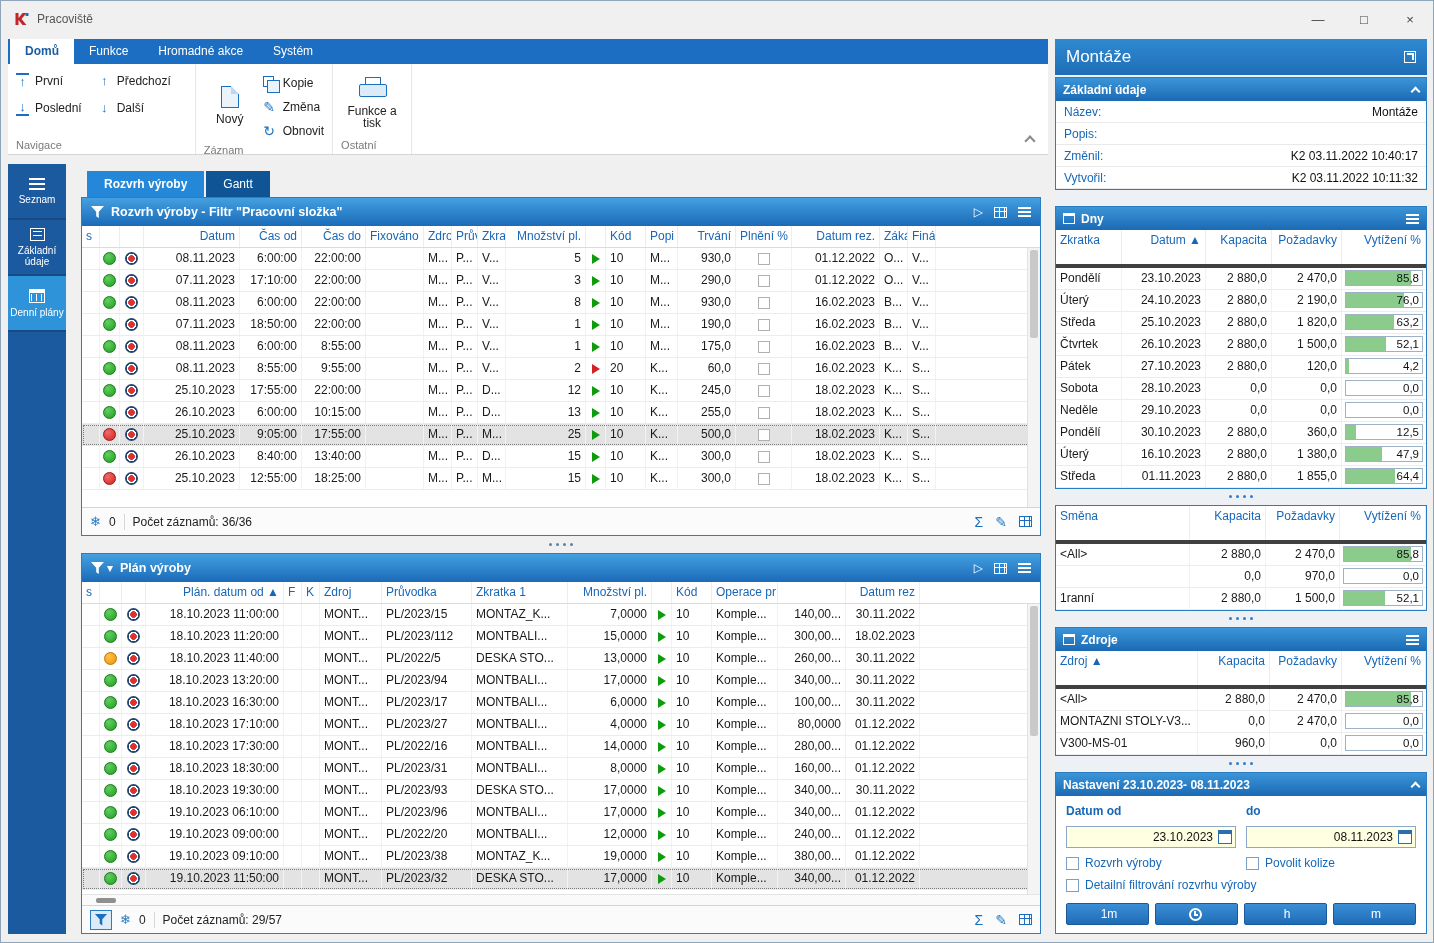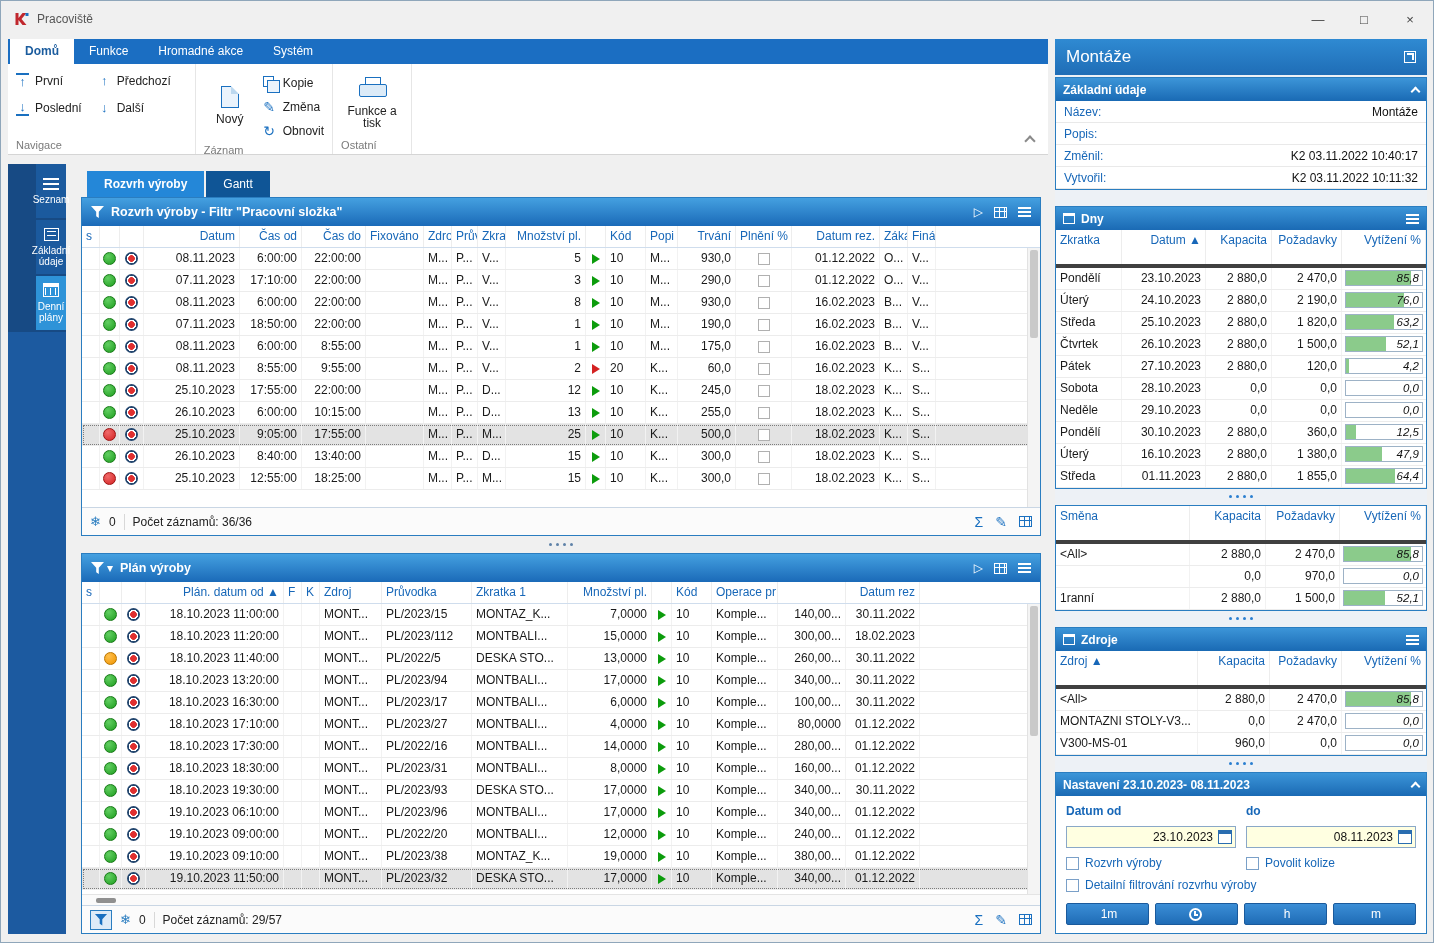--- a/index.html
+++ b/index.html
@@ -121,21 +121,21 @@
   .rp-gap { flex:1; min-height:8px; display:flex; align-items:center; justify-content:center; gap:4px; }
   .gap-dot { width:3px; height:3px; border-radius:50%; background:#2b7fd0; }
   .rtab-head { display:grid; height:38px; border-bottom:4px solid #404040; }
   .rtab-row { display:grid; height:22px; border-bottom:1px solid #ececec; background:#fff; }
   .dy-grid { grid-template-columns:66px 84px 66px 70px 1fr; }
   .sh-grid { grid-template-columns:134px 76px 74px 1fr; }
   .zd-grid { grid-template-columns:142px 72px 72px 1fr; }
   .ucell { padding:2px 3px; }
   .util { position:relative; height:16px; border:1px solid #9db2c6; background:#fff; overflow:hidden; }
   .util .fill { position:absolute; left:0; top:0; bottom:0; background:#8bcb8b; }
-  .util .uval { position:absolute; right:3px; top:0; bottom:0; line-height:14px; font-size:11.5px; color:#111;font-style:italic; }
+  .util .uval { position:absolute; right:3px; top:0; bottom:0; line-height:14px; font-size:11.5px; color:#111; }
   .set-body { padding:8px 10px; display:flex; flex-direction:column; gap:8px; }
   .set-labels { display:flex; color:#1767b8; gap:10px;font-weight:bold; }
   .set-labels div { flex:1; }
   .set-inputs { display:flex; gap:10px; }
   .dinput { flex:1; height:22px; background:#ffffe1; border:1px solid #8aa8c8; display:flex; align-items:center; padding:0 3px 0 6px; }
   .dinput .dval { flex:1; text-align:right; padding-right:5px; color:#111; }
   .ic-cal { width:14px; height:14px; border:1px solid #2a6db0; border-top:4px solid #2a6db0; background:#fff; }
   .cbrow { display:flex; gap:10px; }
   .cbitem { display:flex; align-items:center; gap:6px; flex:1; color:#1767b8; }
   .ckb { width:13px; height:13px; border:1px solid #7aa0c8; background:#fff; flex:none; }
@@ -228,21 +228,21 @@
           <span class="ic-print"></span>
           <span style="line-height:12px">Funkce a tisk</span>
         </div>
       </div>
       <div class="rgroup-label">Ostatní</div>
     </div>
     <span class="ribbon-chev"></span>
   </div>
 
   <div class="sidebar">
-    <div style="display:flex;flex-direction:column;margin-left:28px;">
+    <div style="display:flex;flex-direction:column;">
 
     <div class="side-item active-false">
           <span class="sicon sic-list"></span>
           <span class="slabel">Seznam</span>
         </div>
         <div class="side-item active-false">
           <span class="sicon sic-form"></span>
           <span class="slabel">Základní údaje</span>
         </div>
         <div class="side-item active-true">

